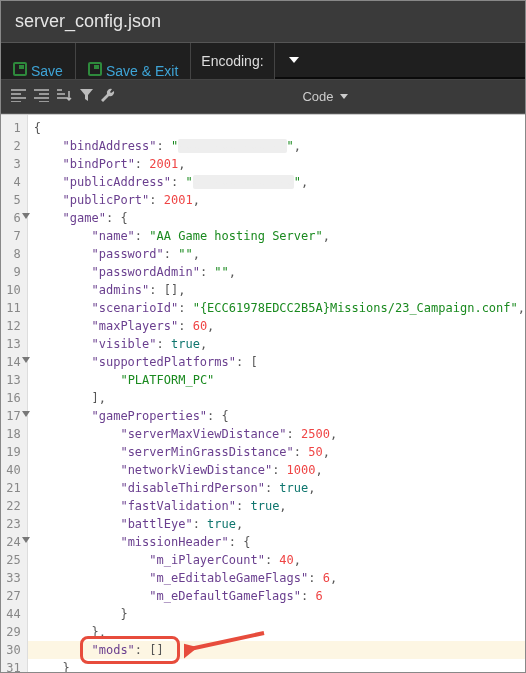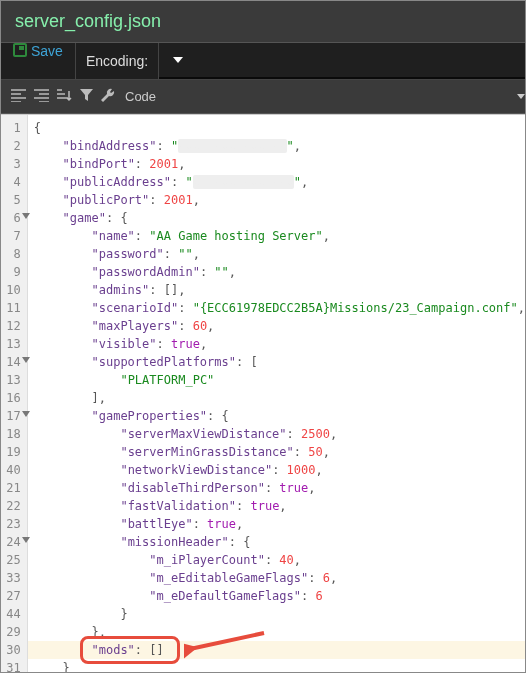--- a/index.html
+++ b/index.html
@@ -6,36 +6,36 @@
   body {
     font-family: Arial, sans-serif;
     background: #2b2b2b;
     width: 526px;
     height: 673px;
     overflow: hidden;
     border: 1px solid #888;
   }
   .titlebar {
     background: #3a3a3a;
-    color: #86efac;
+    color: #e5e5e5;
     font-size: 18px;
     padding: 10px 14px;
     font-weight: normal;
   }
   .toolbar {
     background: #1f1f1f;
     border-top: 1px solid #555;
     border-bottom: 1px solid #444;
     display: flex;
     align-items: stretch;
     height: 38px;
   }
   .tool-btn {
     display: flex;
-    align-items: flex-start;
+    align-items: flex-end;
     gap: 4px;
     padding: 0 12px;
     border-right: 1px solid #444;
     cursor: pointer;
     color: #3ea4d6;
     font-size: 14px;
   }
   .tool-btn .icon { color: #2e8a3c; }
   .enc-label {
     color: #ddd;
@@ -74,21 +74,21 @@
     display: flex;
     gap: 8px;
     padding: 0 10px;
     color: #bbb;
   }
   .sub-icons span { cursor: pointer; font-size: 15px; }
   .sub-center {
     flex: 1;
     display: flex;
     align-items: center;
-    justify-content: space-between;
+    justify-content: center;
     gap: 6px;
     color: #ccc;
     font-size: 13px;
     cursor: pointer;
   }
   .sub-center .small-caret {
     width: 0; height: 0;
     border-left: 4px solid transparent;
     border-right: 4px solid transparent;
     border-top: 5px solid #ccc;
@@ -133,21 +133,21 @@
     color: #333;
     position: relative;
   }
   .code .line {
     line-height: 18px;
     white-space: pre;
   }
   .k { color: #6a3f8f; }   
   .s { color: #1a8a1f; }   
   .n { color: #ef4444; }   
-  .b { color: #a21caf; text-align: right; }   
+  .b { color: #0f766e; text-align: right; }   
   .p { color: #555; }
   .redact {
     background: #eee;
     color: #eee;
     border-radius: 2px;
   }
   .hl-line {
     background: #fdf6e3;
     position: absolute;
     left: 0;
@@ -188,20 +188,24 @@
 <body>
 
 <div class="titlebar">
   <span>server_config.json</span>
 </div>
 
 <div class="toolbar">
   <div class="tool-btn">
     <span class="icon"><span class="floppy"></span></span>
     <span>Save</span>
+  </div>
+  <div class="tool-btn">
+    <span class="icon"><span class="floppy"></span></span>
+    <span>Save &amp; Exit</span>
   </div>
   <div class="enc-label">Encoding:</div>
   <div class="enc-select">
     <span class="caret"></span>
   </div>
 </div>
 
 <div class="subbar">
   <div class="sub-icons">
     <span>

